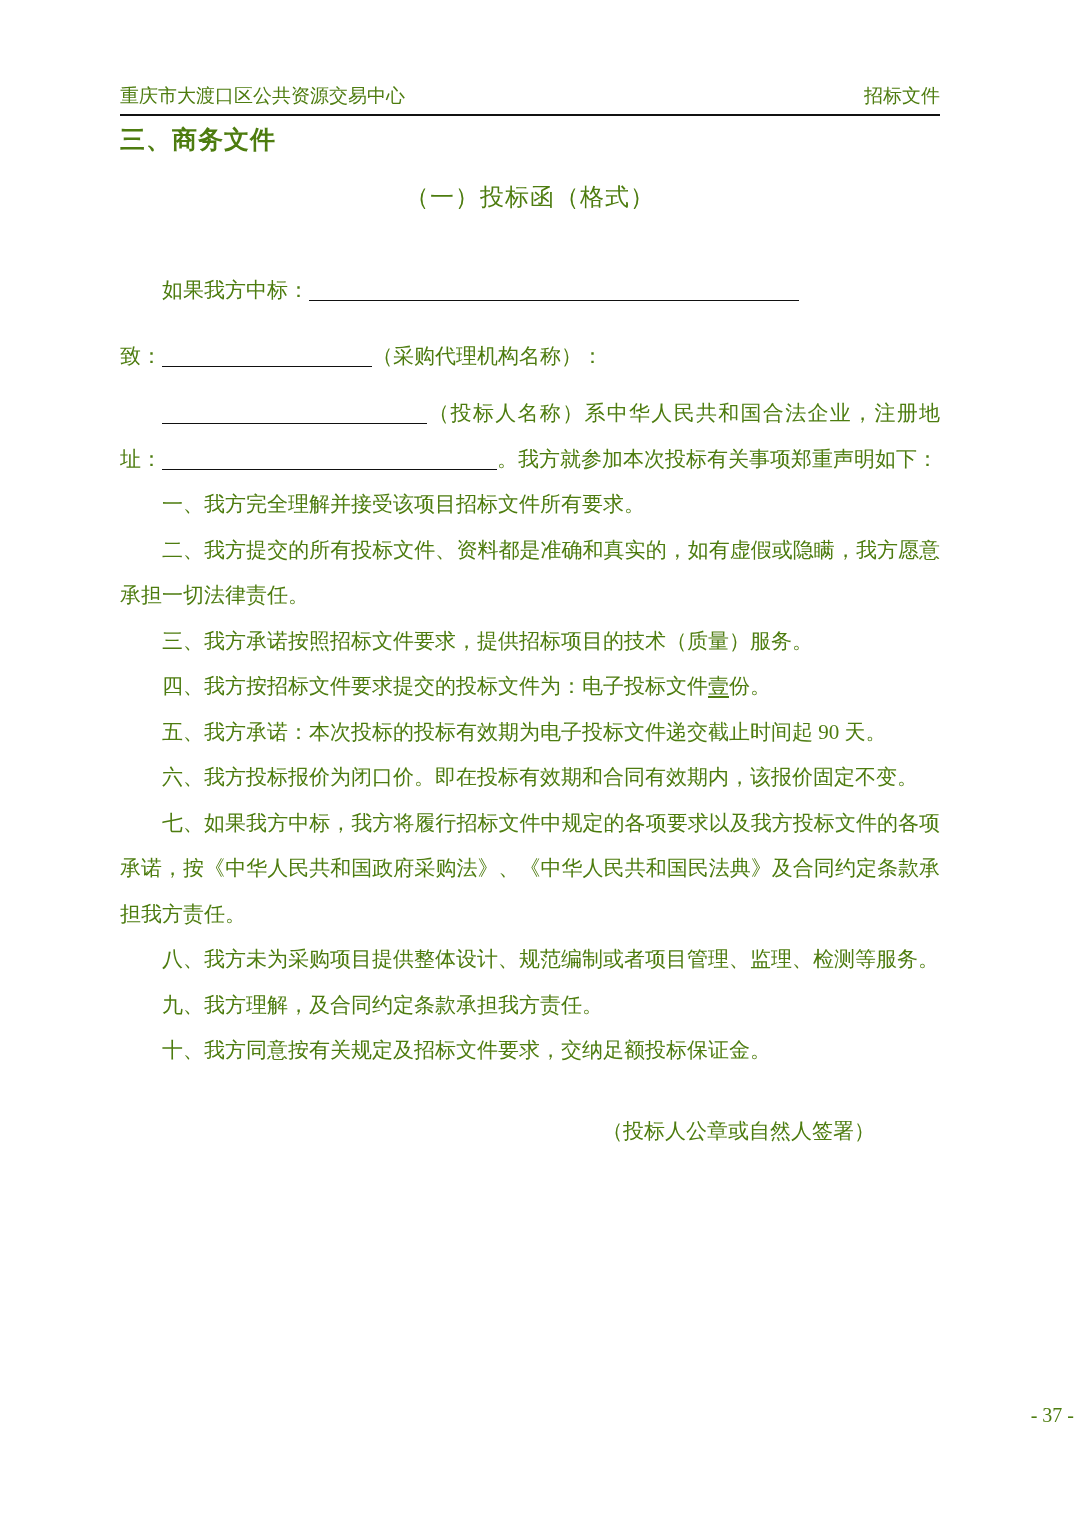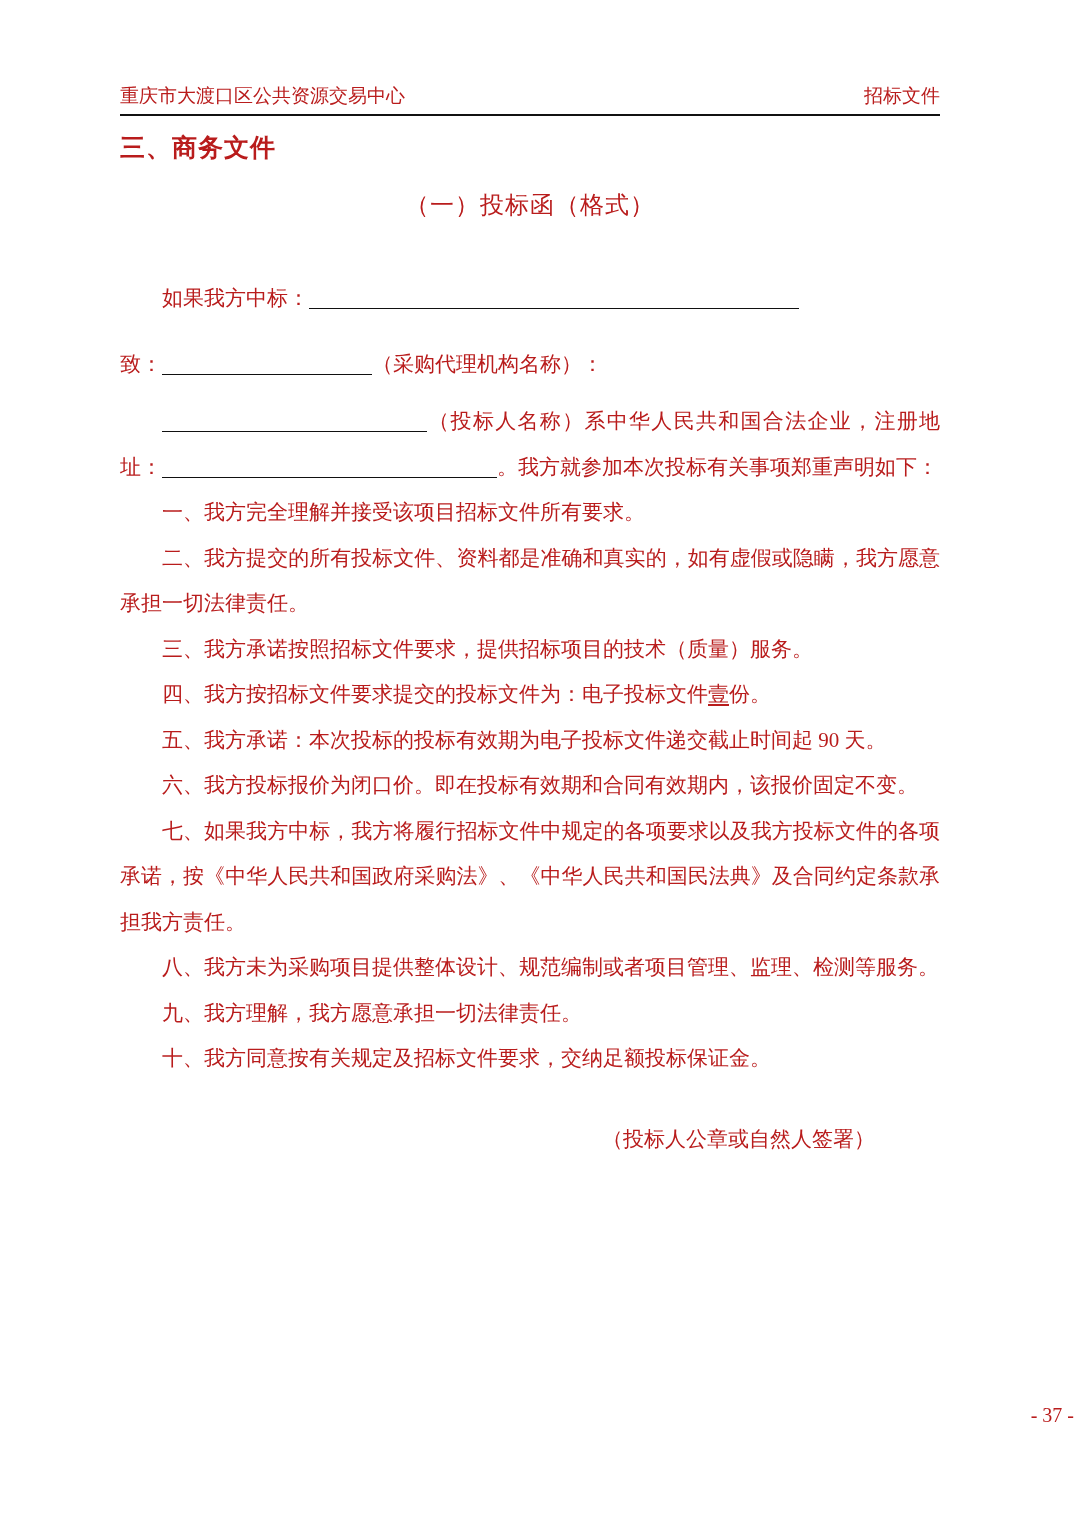--- a/index.html
+++ b/index.html
@@ -2,38 +2,38 @@
 <html><head>
 <meta charset="utf-8">
 <style>
   * { margin: 0; padding: 0; box-sizing: border-box; }
   html, body { background: #ffffff; }
   .page {
     position: relative;
     width: 1074px;
     height: 1520px;
     background: #ffffff;
-    color: #b91c1c;
+    color: #4d7c0f;
     font-family: "Liberation Serif", "DejaVu Serif", serif;
     overflow: hidden;
   }
   .content { padding: 84px 134px 0 120px; }
 
   .doc-header {
     display: flex;
     justify-content: space-between;
     align-items: flex-end;
     font-size: 19px;
     line-height: 24px;
     padding-bottom: 6px;
     border-bottom: 2px solid #111111;
   }
 
   .section-heading {
-    margin-top: 17px;
+    margin-top: 9px;
     font-size: 25px;
     line-height: 30px;
     font-weight: bold;
     letter-spacing: 1px;
   }
 
   .doc-title {
     margin-top: 28px;
     font-size: 24px;
     line-height: 29px;
@@ -121,21 +121,21 @@
       <p><span class="blank blank-bidder"></span><span>（投标人名称）系中华人民共和国合法企业，注册地址：</span><span class="blank blank-address"></span><span>。我方就参加本次投标有关事项郑重声明如下：</span></p>
 
       <p>一、我方完全理解并接受该项目招标文件所有要求。</p>
       <p>二、我方提交的所有投标文件、资料都是准确和真实的，如有虚假或隐瞒，我方愿意承担一切法律责任。</p>
       <p>三、我方承诺按照招标文件要求，提供招标项目的技术（质量）服务。</p>
       <p><span>四、我方按招标文件要求提交的投标文件为：电子投标文件</span><span class="u-char">壹</span><span>份。</span></p>
       <p>五、我方承诺：本次投标的投标有效期为电子投标文件递交截止时间起 90 天。</p>
       <p>六、我方投标报价为闭口价。即在投标有效期和合同有效期内，该报价固定不变。</p>
       <p>七、如果我方中标，我方将履行招标文件中规定的各项要求以及我方投标文件的各项承诺，按《中华人民共和国政府采购法》、《中华人民共和国民法典》及合同约定条款承担我方责任。</p>
       <p>八、我方未为采购项目提供整体设计、规范编制或者项目管理、监理、检测等服务。</p>
-      <p>九、我方理解，我方愿意承担一切法律责任。</p>
+      <p>九、我方理解，及合同约定条款承担我方责任。</p>
       <p>十、我方同意按有关规定及招标文件要求，交纳足额投标保证金。</p>
     </div>
 
     <div class="signature-block">
       <div>（投标人公章或自然人签署）</div>
     </div>
 
   </div>
 
   <div class="page-number">- 37 -</div>

